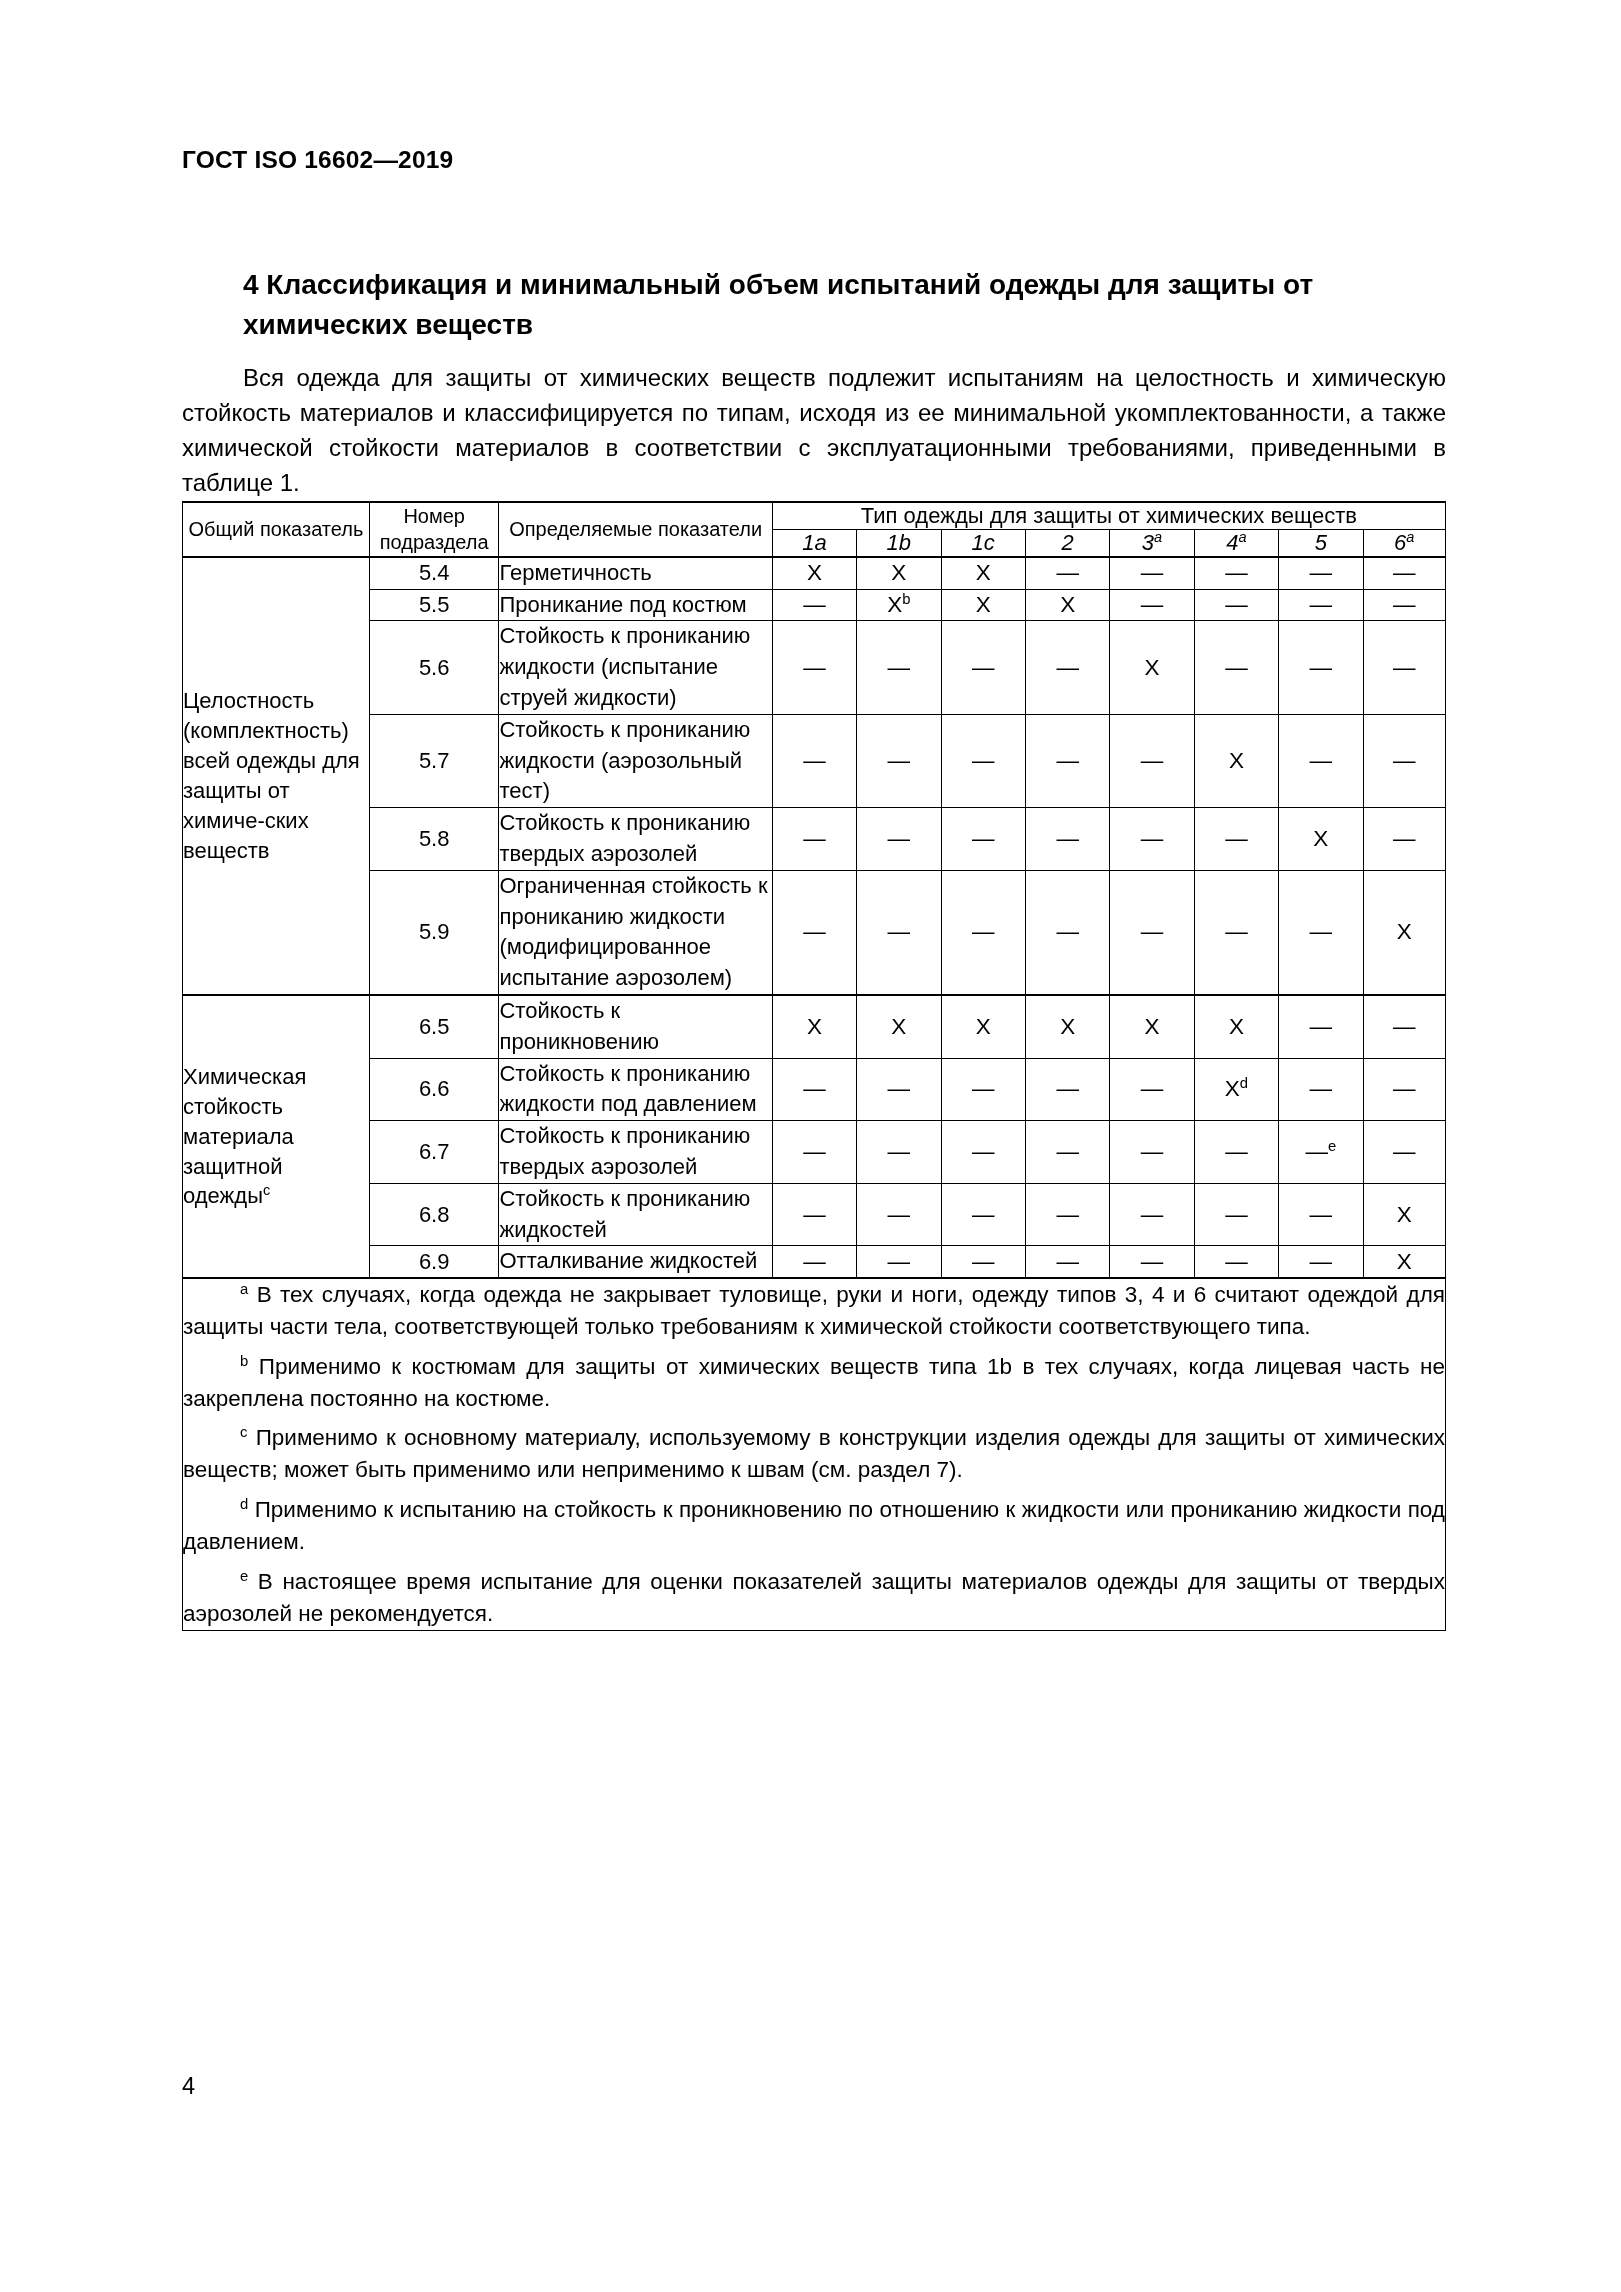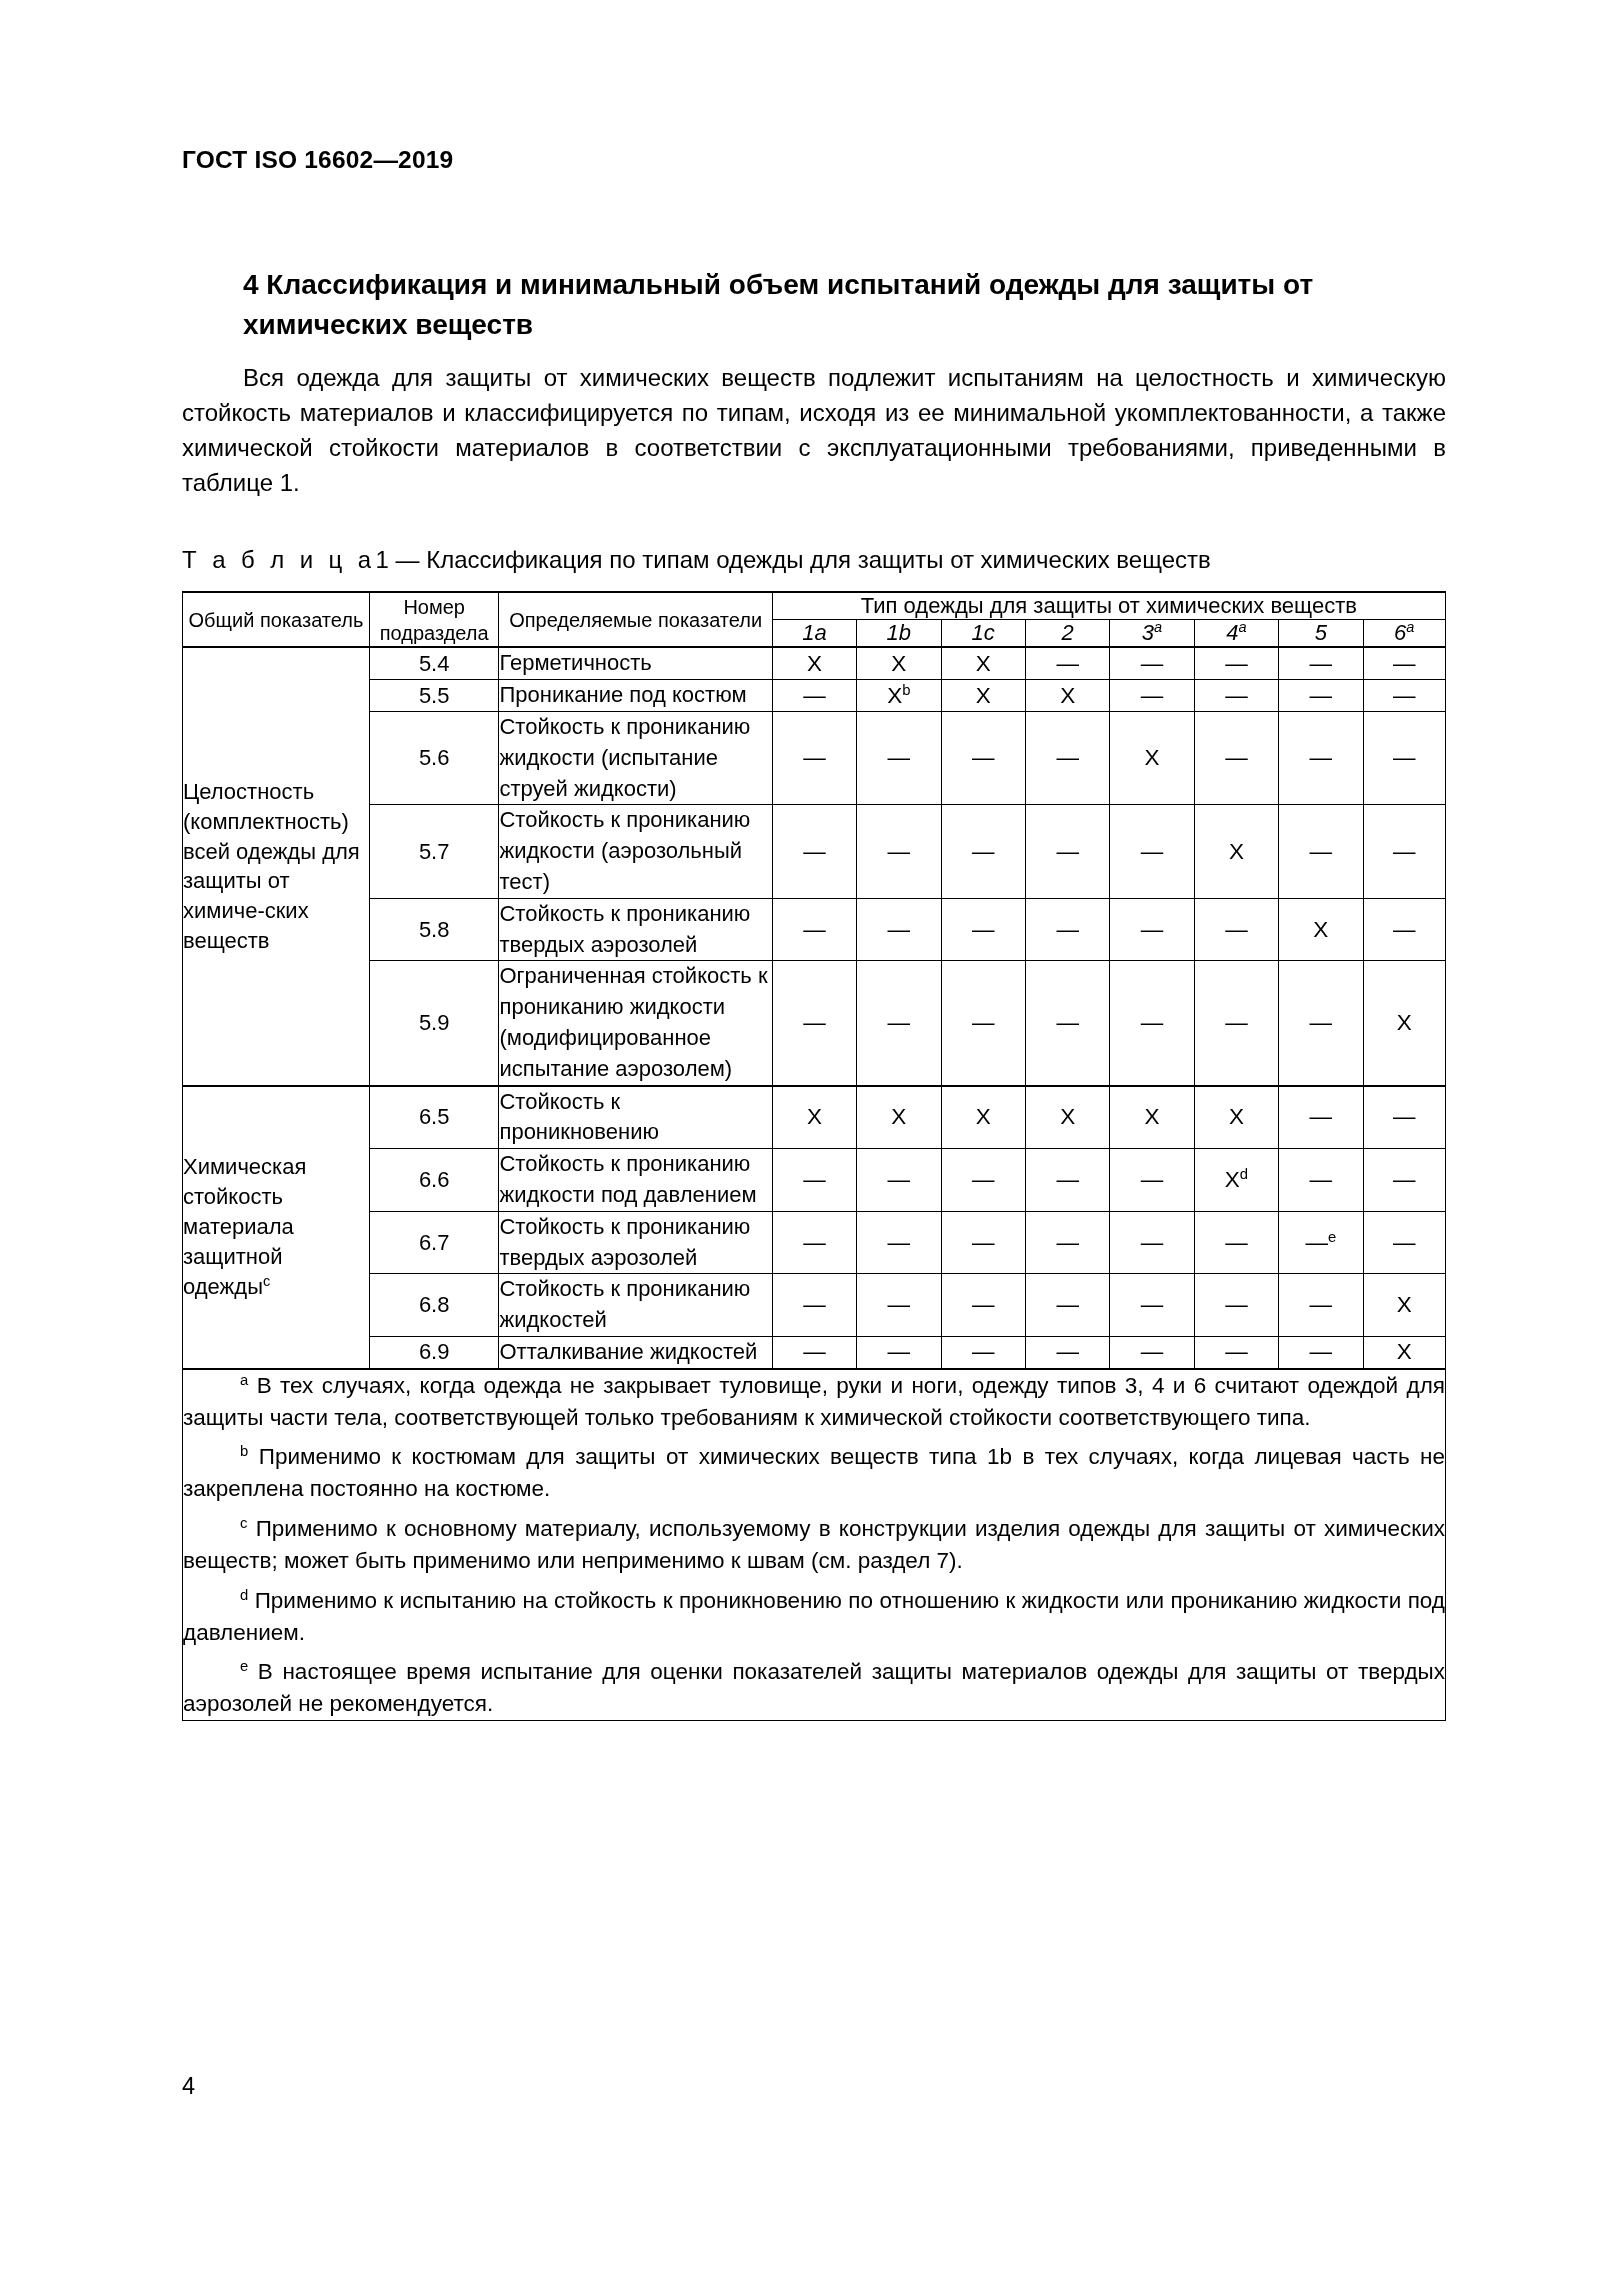--- a/index.html
+++ b/index.html
@@ -154,23 +154,20 @@
 
   <div class="running-head">ГОСТ ISO 16602—2019</div>
 
   <div class="content">
 
     <h1 class="section-title">4 Классификация и минимальный объем испытаний одежды для защиты от химических веществ</h1>
 
 
     <p class="body-text">Вся одежда для защиты от химических веществ подлежит испытаниям на целостность и химическую стойкость материалов и классифицируется по типам, исходя из ее минимальной укомплектованности, а также химической стойкости материалов в соответствии с эксплуатационными требованиями, приведенными в таблице 1.</p>
 
-    <div class="table-caption">
-      <span class="sp">Т а б л и ц а</span><span>1</span>&nbsp;<span>—</span>&nbsp;<span>Классификация по типам одежды для защиты от химических веществ</span>
-    </div>
 
     <table class="main">
       <colgroup>
         <col style="width:186px">
         <col style="width:129px">
         <col style="width:272px">
         <col style="width:84px">
         <col style="width:84px">
         <col style="width:84px">
         <col style="width:84px">

